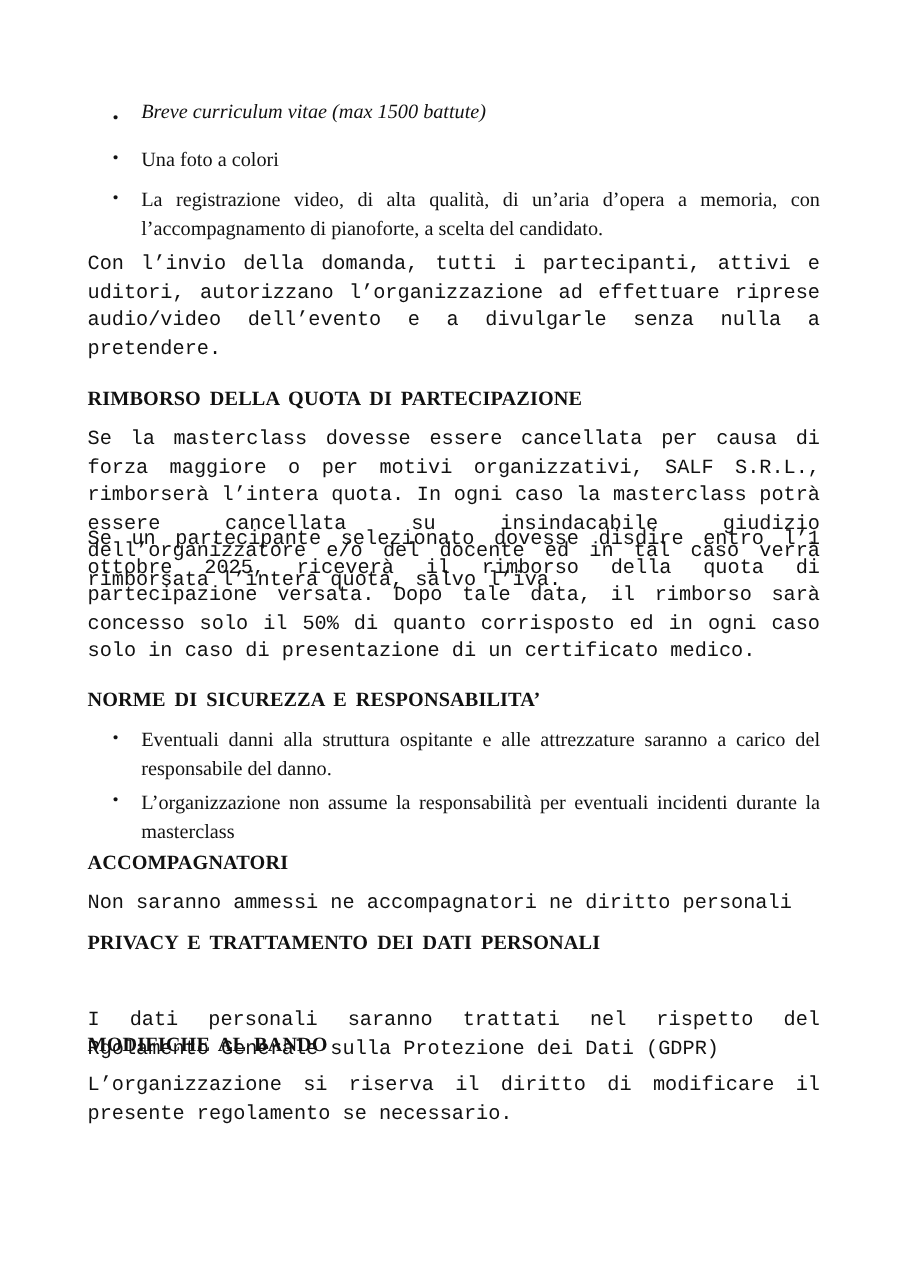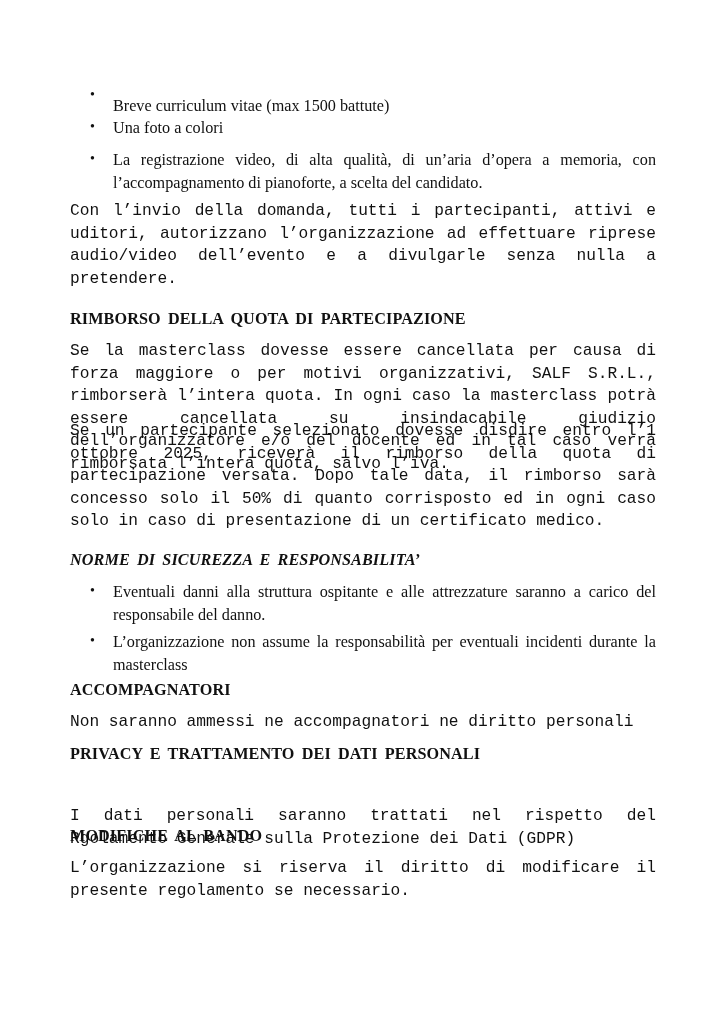--- a/index.html
+++ b/index.html
@@ -15,36 +15,36 @@
     .bl { position: absolute; left: 113px; width: 543px; font-size: 16.2px; line-height: 22.5px; }
     .dot { position: absolute; left: 90px; font-size: 14px; line-height: 22px; }
   </style>
 </head>
 <body>
 
 <div class="page">
 
   <div>
     <span class="dot" style="top:84px;">•</span>
-    <div class="bl" style="top:95px;">Breve curriculum vitae (max 1500 battute)</div>
+    <div class="bl" style="top:78px;font-style:italic;">Breve curriculum vitae (max 1500 battute)</div>
 
     <span class="dot" style="top:116px;">•</span>
     <div class="bl" style="top:117px;">Una foto a colori</div>
 
     <span class="dot" style="top:148px;">•</span>
     <div class="bl just" style="top:149px;">La registrazione video, di alta qualità, di un’aria d’opera a memoria, con l’accompagnamento di pianoforte, a scelta del candidato.</div>
   </div>
 
   <div class="blk just" style="top:200px;">Con l’invio della domanda, tutti i partecipanti, attivi e uditori, autorizzano l’organizzazione ad effettuare riprese audio/video dell’evento e a divulgarle senza nulla a pretendere.</div>
 
   <div class="h" style="top:308px;">RIMBORSO DELLA QUOTA DI PARTECIPAZIONE</div>
   <div class="blk just" style="top:340px;">Se la masterclass dovesse essere cancellata per causa di forza maggiore o per motivi organizzativi, SALF S.R.L., rimborserà l’intera quota. In ogni caso la masterclass potrà essere cancellata su insindacabile giudizio dell’organizzatore e/o del docente ed in tal caso verrà rimborsata l’intera quota, salvo l’iva.</div>
   <div class="blk just" style="top:420px;">Se un partecipante selezionato dovesse disdire entro l’1 ottobre 2025, riceverà il rimborso della quota di partecipazione versata. Dopo tale data, il rimborso sarà concesso solo il 50% di quanto corrisposto ed in ogni caso solo in caso di presentazione di un certificato medico.</div>
 
-  <div class="h" style="top:549px;font-style:italic;">NORME DI SICUREZZA E RESPONSABILITA’</div>
+  <div class="h" style="top:549px;">NORME DI SICUREZZA E RESPONSABILITA’</div>
   <div>
     <span class="dot" style="top:580px;">•</span>
     <div class="bl just" style="top:581px;">Eventuali danni alla struttura ospitante e alle attrezzature saranno a carico del responsabile del danno.</div>
 
     <span class="dot" style="top:630px;">•</span>
     <div class="bl just" style="top:631px;">L’organizzazione non assume la responsabilità per eventuali incidenti durante la masterclass</div>
   </div>
 
   <div class="h" style="top:679px;">ACCOMPAGNATORI</div>
   <div class="blk" style="top:711px;">Non saranno ammessi ne accompagnatori ne diritto personali</div>

